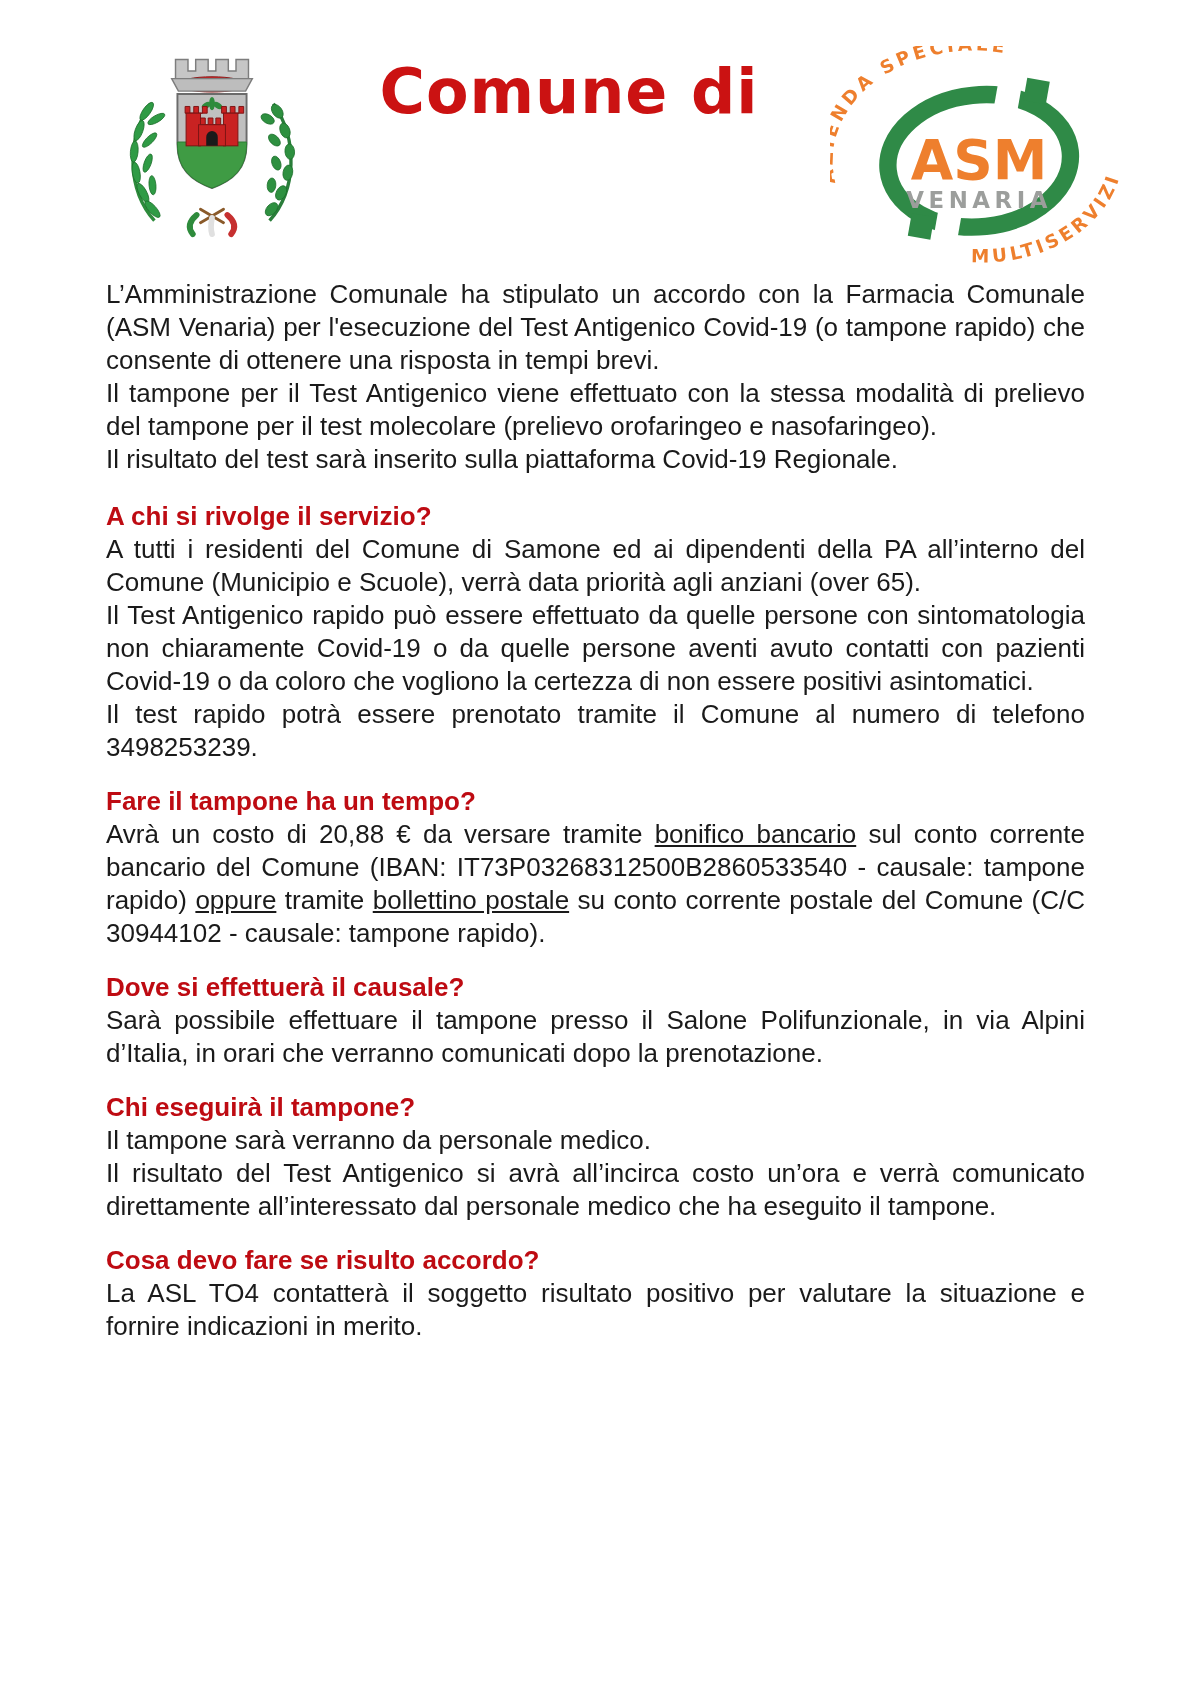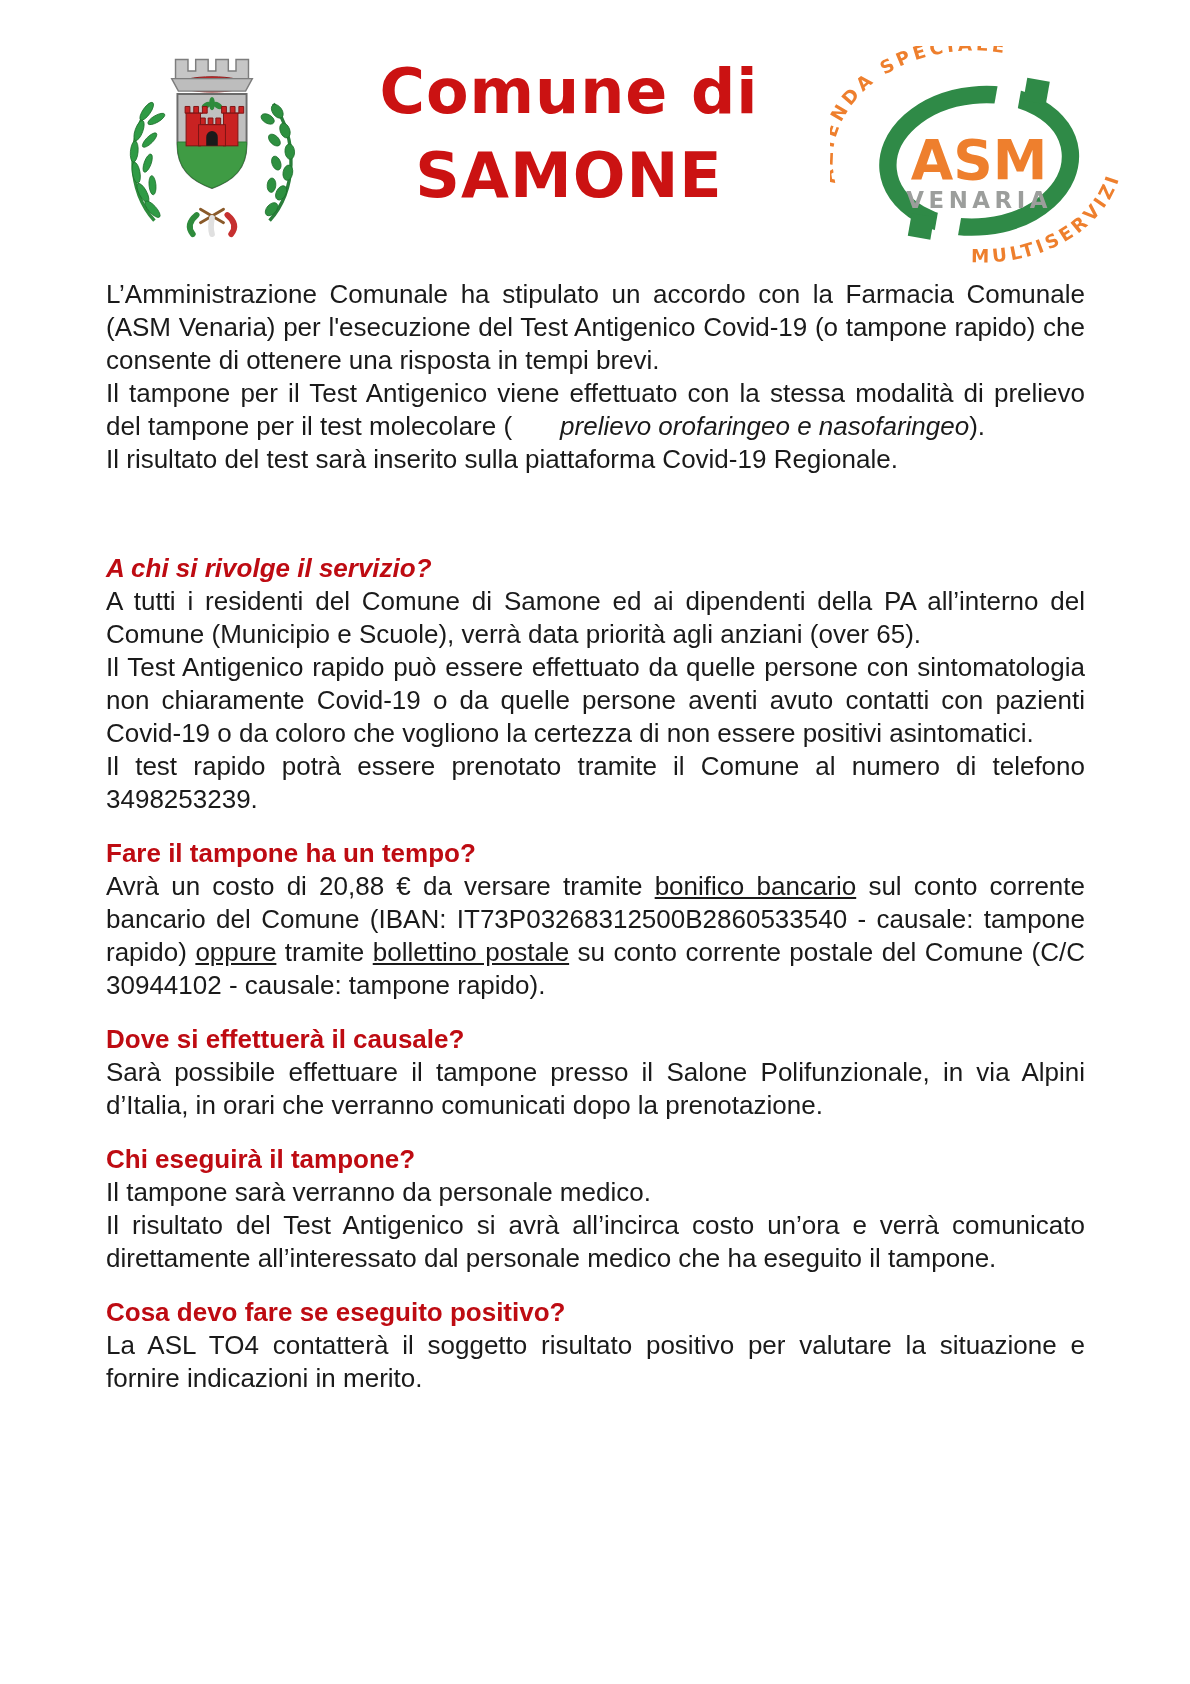--- a/index.html
+++ b/index.html
@@ -21,23 +21,23 @@
   .asm-logo{width:302px;height:226px;flex:none;margin-top:2px;}
   .content{
     margin:18px 105px 0 106px;
     font-size:26px;line-height:33px;text-align:justify;
   }
   .para{margin:0;padding:0;}
   .heading{
     color:#be0b12;font-size:26px;line-height:33px;font-weight:bold;
     margin:21px 0 0 0;padding:0;text-align:left;
   }
-  .content .heading:first-of-type{margin-top:76px;font-style:italic;}
+  .content .heading:first-of-type{margin-top:24px;}
   .b{font-weight:normal;}
-  .i{font-style:italic;margin-left:48px;}
+  .i{}
   .u{text-decoration:underline;}
   svg text{font-family:"DejaVu Sans",sans-serif;}
 </style>
 </head>
 <body>
 
 <div class="page">
 
   <div class="header">
 
@@ -95,21 +95,20 @@
         <path d="M88,170 L112,184" stroke="#8a5a2a" stroke-width="3"></path>
         <path d="M112,170 L88,184" stroke="#8a5a2a" stroke-width="3"></path>
         <path d="M84,176 q-12,10 -4,20" stroke="#2e8b3c" stroke-width="6"></path>
         <path d="M100,179 q-2,11 0,17" stroke="#e0e0e0" stroke-width="6"></path>
         <path d="M116,176 q12,10 4,20" stroke="#c63030" stroke-width="6"></path>
       </g>
     </svg>
 
     <div class="title-wrap">
       <div>Comune di</div>
-      <div>SAMONE</div>
     </div>
 
     <svg class="asm-logo" viewBox="0 0 330 240" aria-hidden="true">
       <defs>
         <path id="arcTop" d="M 8,152 A 154,120 0 0 1 214,10"></path>
         <path id="arcBottom" d="M 150,232 A 152,120 0 0 0 320,108"></path>
       </defs>
       <g transform="rotate(-6 163 122)">
         <ellipse cx="163" cy="122" rx="100" ry="72" fill="none" stroke="#2f8a47" stroke-width="19"></ellipse>
         <rect x="190" y="32" width="26" height="36" fill="#ffffff" transform="rotate(16 203 50)"></rect>
@@ -136,17 +135,17 @@
       <p class="para"><span class="b">A tutti i residenti del Comune di Samone</span><span> ed ai dipendenti della PA all’interno del Comune (Municipio e Scuole), verrà data priorità agli anziani (over 65).</span></p>
       <p class="para"><span>Il Test Antigenico rapido può essere effettuato da quelle persone con sintomatologia non chiaramente Covid-19 o da quelle persone aventi avuto contatti con pazienti Covid-19 o da coloro che vogliono la certezza di non essere positivi asintomatici.</span></p>
       <p class="para"><span>Il test rapido potrà essere prenotato </span><span class="b">tramite il Comune</span><span> al numero di telefono </span><span class="b">3498253239</span><span>.</span></p>
       <h2 class="heading">Fare il tampone ha un tempo?</h2>
       <p class="para"><span>Avrà un costo di </span><span class="b">20,88 €</span><span> da versare tramite </span><span class="u">bonifico bancario</span><span> sul conto corrente bancario del Comune (IBAN: IT73P03268312500B2860533540 - causale: tampone rapido) </span><span class="u">oppure</span><span> tramite </span><span class="u">bollettino postale</span><span> su conto corrente postale del Comune (C/C 30944102 - causale: tampone rapido).</span></p>
       <h2 class="heading">Dove si effettuerà il causale?</h2>
       <p class="para"><span>Sarà possibile effettuare il tampone presso il </span><span class="b">Salone Polifunzionale</span><span>, in via Alpini d’Italia, in orari che verranno comunicati dopo la prenotazione.</span></p>
       <h2 class="heading">Chi eseguirà il tampone?</h2>
       <p class="para"><span>Il tampone sarà verranno da </span><span class="b">personale medico</span><span>.</span></p>
       <p class="para"><span>Il risultato del Test Antigenico si avrà </span><span class="b">all’incirca costo un’ora</span><span> e verrà comunicato direttamente all’interessato dal personale medico che ha eseguito il tampone.</span></p>
-      <h2 class="heading">Cosa devo fare se eseguito positivo?</h2>
+      <h2 class="heading">Cosa devo fare se risulto accordo?</h2>
       <p class="para"><span>La </span><span class="b">ASL TO4 contatterà il soggetto</span><span> risultato positivo per valutare la situazione e fornire indicazioni in merito.</span></p>
     </div>
 
 </div>
 
 </body></html>

